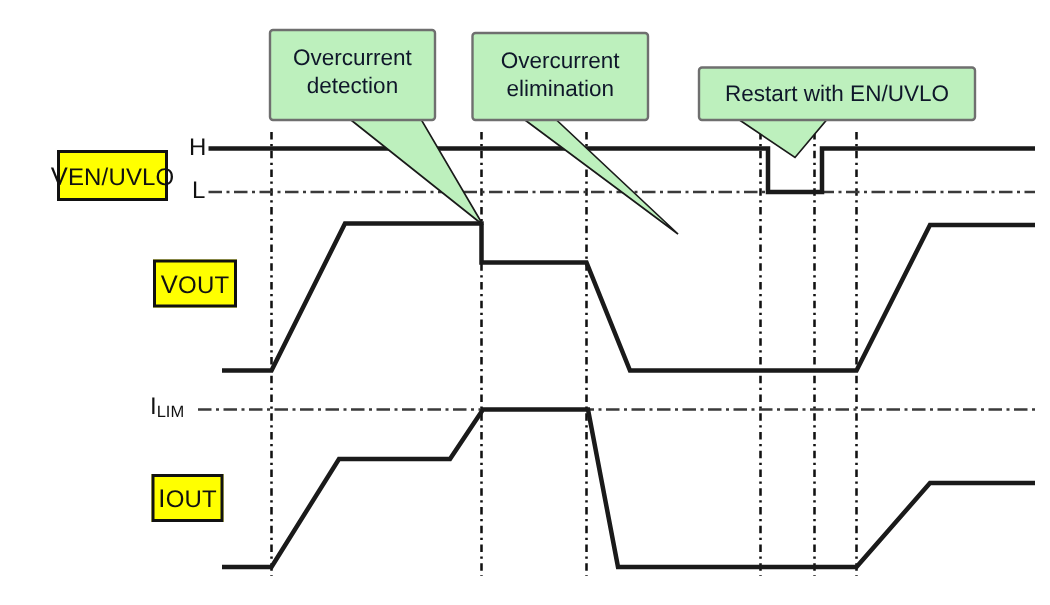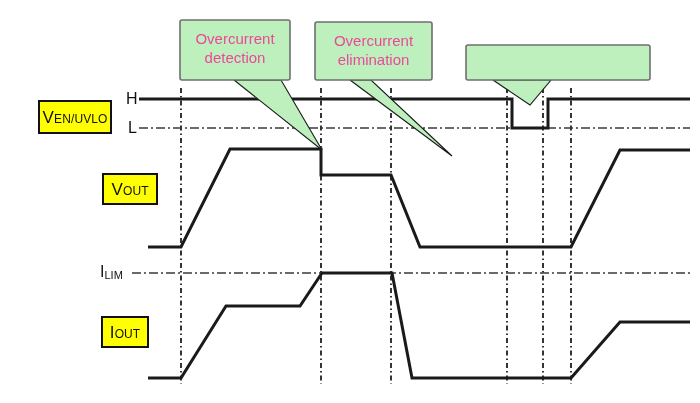--- a/index.html
+++ b/index.html
@@ -62,36 +62,36 @@
     justify-content: center;
     color: #111111;
     letter-spacing: 0.2px;
     white-space: nowrap;
   }
   .chip .big {
     font-size: 17px;
     line-height: 1;
   }
   .chip .sub {
-    font-size: 12px;
+    font-size: 16px;
     line-height: 1;
     position: relative;
     top: 2px;
     letter-spacing: 0.1px;
   }
   .axis-label {
     position: absolute;
     color: #111111;
     white-space: nowrap;
   }
   .axis-label .big { font-size: 16px; }
   .axis-label .sub { font-size: 11px; position: relative; top: 2px; }
   .callout-text {
     position: absolute;
-    color: #ec4899;
+    color: #0f172a;
     font-size: 15px;
     line-height: 19px;
     text-align: center;
     white-space: pre-line;
     pointer-events: none;
   }
 </style>
 </head>
 <body>
 
@@ -128,20 +128,21 @@
     <rect class="callout-box" x="466" y="45" width="184" height="35" rx="2"></rect>
 
   </svg>
 
   <div class="callout-text" style="left:180px; top:29px; width:110px;">Overcurrent
 detection</div>
 
   <div class="callout-text" style="left:315px; top:31px; width:117px;">Overcurrent
 elimination</div>
 
+  <div class="callout-text" style="left:466px; top:53px; width:184px;">Restart with EN/UVLO</div>
 
   <div class="chip" style="left:38px; top:100px; width:74px; height:34px;">
     <span class="big">V</span>
       <span class="sub">EN/UVLO</span>
   </div>
 
   <div class="chip" style="left:102px; top:173px; width:56px; height:32px;">
     <span class="big">V</span>
       <span class="sub">OUT</span>
   </div>

